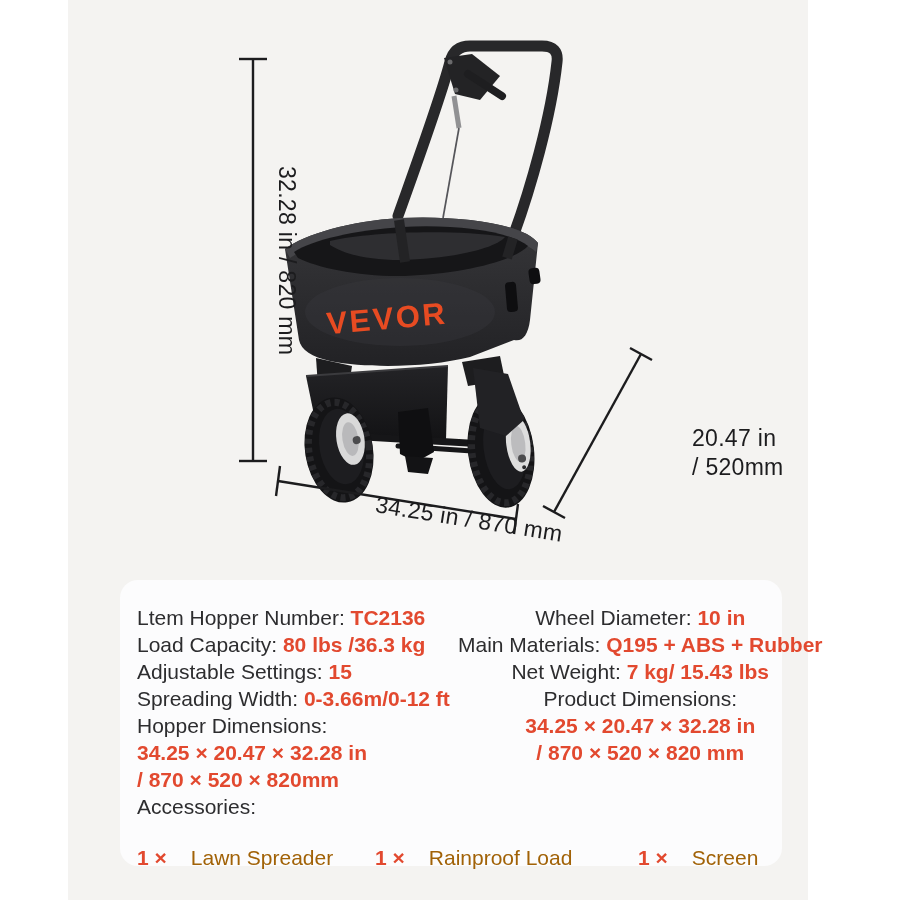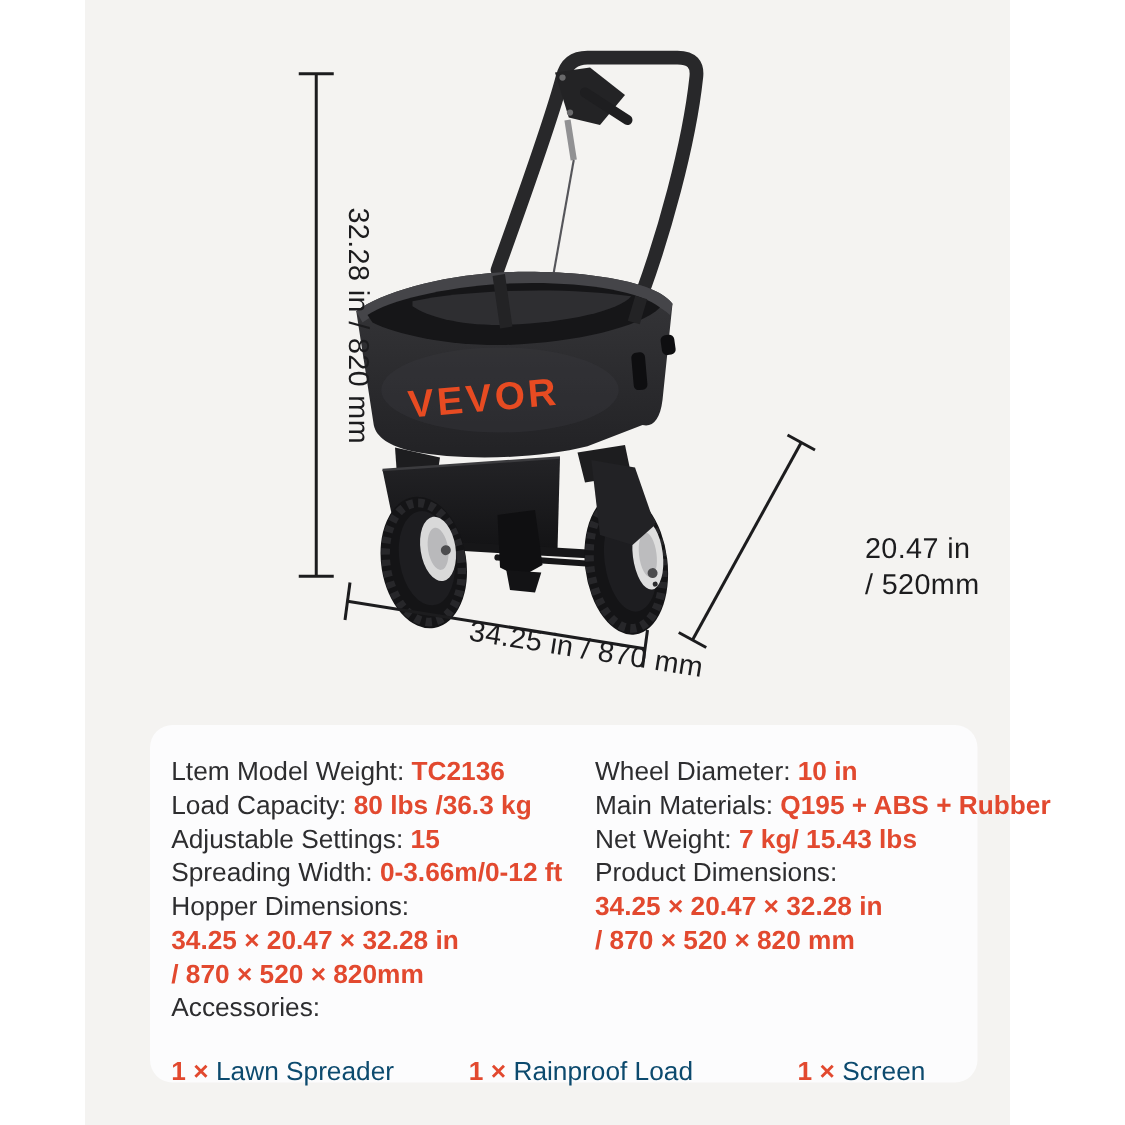--- a/index.html
+++ b/index.html
@@ -26,28 +26,28 @@
     left:283px;top:506px;width:236px;text-align:center;
     transform:rotate(9deg);
   }
   .dim-label.depth{left:624px;top:424px;line-height:29px;}
   .spec-panel{
     position:absolute;left:120px;top:580px;width:662px;height:286px;
     background:#fcfcfd;border-radius:18px;
   }
   .spec-col{position:absolute;top:24px;}
   .spec-col.left{left:17px;}
-  .spec-col.right{left:356px;}
+  .spec-col.right{left:338px;text-align:center;}
   .spec-row{font-size:21px;line-height:27px;white-space:nowrap;}
   .spec-row .lbl{color:#2d2d2f;}
   .spec-row .val{color:#e2492f;font-weight:700;margin-top:28px;}
   .accessories-row{position:absolute;left:0;top:264px;width:662px;height:27px;}
   .acc-item{position:absolute;font-size:21px;line-height:27px;white-space:nowrap;}
   .acc-item .qty{color:#e2492f;font-weight:700;}
-  .acc-item .nm{color:#0c4a6e;margin-left:6px;}
+  .acc-item .nm{color:#a16207;margin-left:24px;}
   .acc-item.a0{left:17px;}
   .acc-item.a1{left:255px;}
   .acc-item.a2{left:518px;}
 </style>
 </head>
 <body>
 
 <div class="photo-area">
 
   <svg class="stage" width="900" height="900" viewBox="0 0 900 900" style="left:-68px;">
@@ -142,21 +142,21 @@
   <div class="dim-label height">32.28 in / 820 mm</div>
   <div class="dim-label width">34.25 in / 870 mm</div>
   <div class="dim-label depth">
     <div>20.47 in</div>
     <div>/ 520mm</div>
   </div>
 </div>
 
 <div class="spec-panel">
   <div class="spec-col left">
-    <div class="spec-row"><span class="lbl">Ltem Model Weight: </span><span class="val">TC2136</span></div>
+    <div class="spec-row"><span class="lbl">Ltem Hopper Number: </span><span class="val">TC2136</span></div>
     <div class="spec-row"><span class="lbl">Load Capacity: </span><span class="val">80 lbs /36.3 kg</span></div>
     <div class="spec-row"><span class="lbl">Adjustable Settings: </span><span class="val">15</span></div>
     <div class="spec-row"><span class="lbl">Spreading Width: </span><span class="val">0-3.66m/0-12 ft</span></div>
     <div class="spec-row"><span class="lbl">Hopper Dimensions:</span><span class="val"></span></div>
     <div class="spec-row"><span class="lbl"></span><span class="val">34.25 × 20.47 × 32.28 in</span></div>
     <div class="spec-row"><span class="lbl"></span><span class="val">/ 870 × 520 × 820mm</span></div>
     <div class="spec-row"><span class="lbl">Accessories:</span><span class="val"></span></div>
   </div>
   <div class="spec-col right">
     <div class="spec-row"><span class="lbl">Wheel Diameter: </span><span class="val">10 in</span></div>

